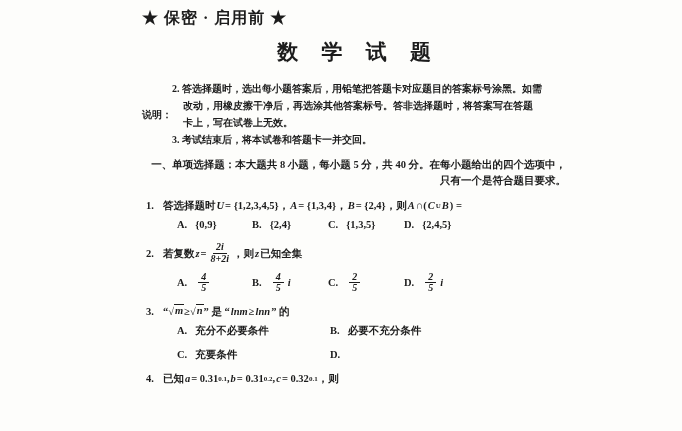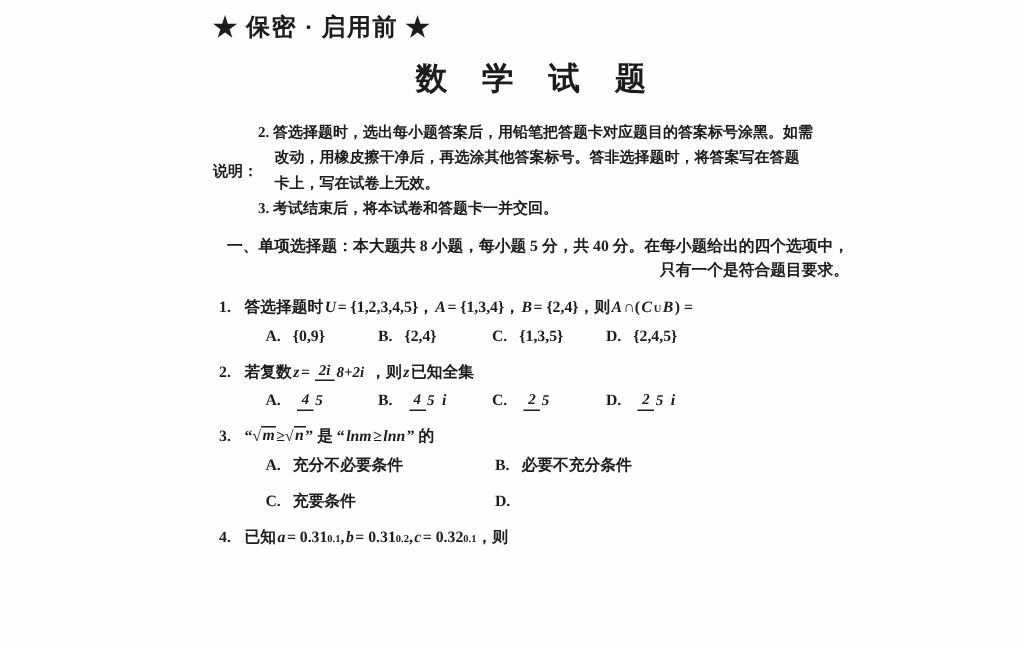--- a/index.html
+++ b/index.html
@@ -42,21 +42,21 @@
   .q-options { display:grid; margin-left:31px; margin-top:5px; line-height:14px; }
   .cols-4 { grid-template-columns:75px 76px 76px auto; }
   .cols-2 { grid-template-columns:153px auto; row-gap:10px; }
   .option { display:flex; align-items:center; }
   .opt-label { margin-right:8px; flex:none; }
   .opt-body { display:inline-flex; align-items:center; }
 
   .mi { font-style:italic; padding:0 1px; }
   sup { font-size:7px; vertical-align:super; line-height:0; }
   sub { font-size:7px; vertical-align:sub; line-height:0; }
-  .frac { display:inline-flex; align-items:flex-end; margin:1px 3px; line-height:1.08; font-size:10px; font-style:italic; }
+  .frac { display:inline-flex; flex-direction:column; align-items:center; margin:1px 3px; line-height:1.08; font-size:10px; font-style:italic; }
   .frac .num { padding:0 3px; border-bottom:1px solid #1c1c1c; }
   .frac .den { padding:0 1px; }
   .sqrt { display:inline-flex; align-items:flex-start; }
   .sqrt .rad { font-style:normal; }
   .sqrt .radicand { border-top:1px solid #1c1c1c; font-style:italic; line-height:1.2; padding:0 1px; }
 </style>
 </head>
 <body>
 
 <div class="page">

